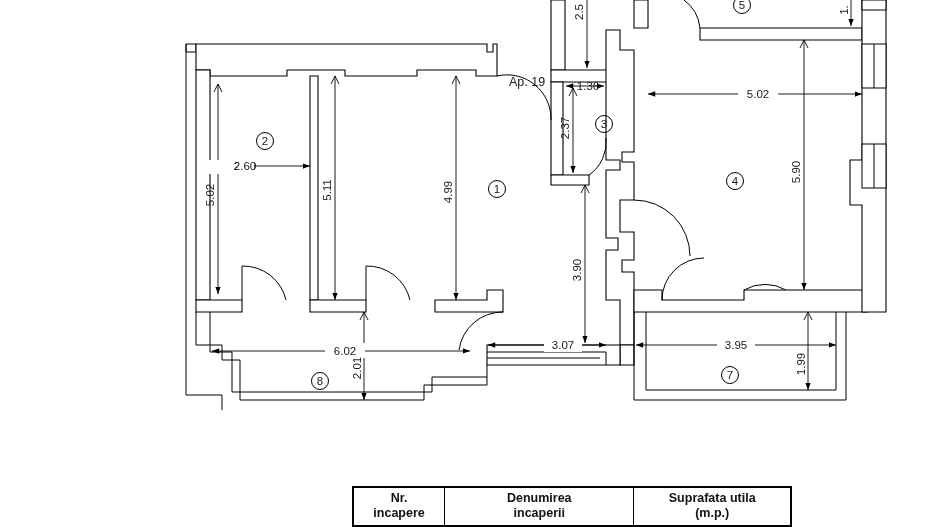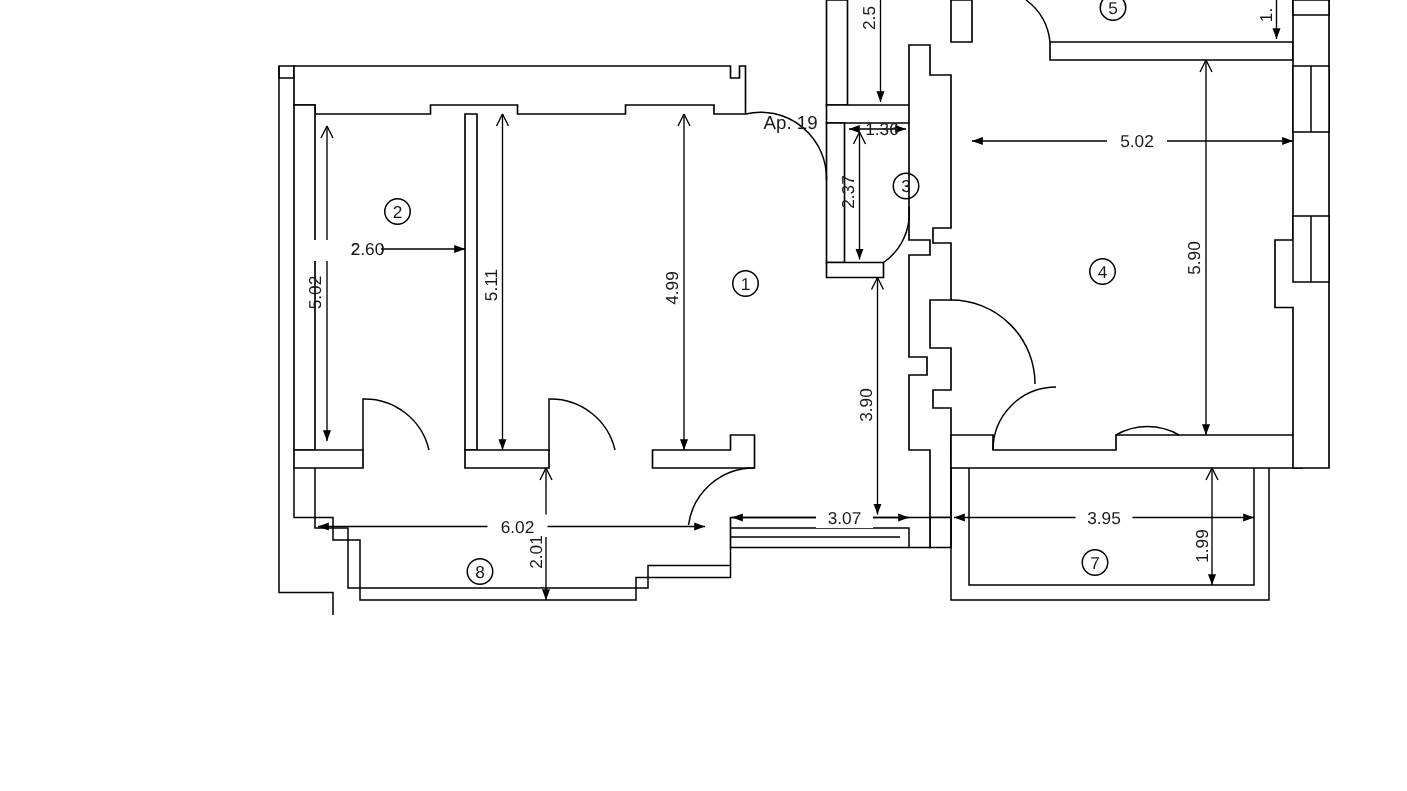--- a/index.html
+++ b/index.html
@@ -243,14 +243,34 @@
         <circle cx="730" cy="375" r="8.5" fill="none" stroke="#000" stroke-width="1"></circle>
         <text class="roomnum" x="730" y="379">7</text>
       </g>
       <g>
         <circle cx="320" cy="381" r="8.5" fill="none" stroke="#000" stroke-width="1"></circle>
         <text class="roomnum" x="320" y="385">8</text>
       </g>
     </g>
   </svg>
 
+  <div id="legend">
+    <table class="legend-table">
+      <thead>
+        <tr>
+          <th class="c-nr">
+            <span class="hl">Nr.</span>
+            <span class="hl">incapere</span>
+          </th>
+          <th class="c-den">
+            <span class="hl">Denumirea</span>
+            <span class="hl">incaperii</span>
+          </th>
+          <th class="c-sup">
+            <span class="hl">Suprafata utila</span>
+            <span class="hl">(m.p.)</span>
+          </th>
+        </tr>
+      </thead>
+    </table>
+  </div>
 
 </div>
 
 </body></html>

